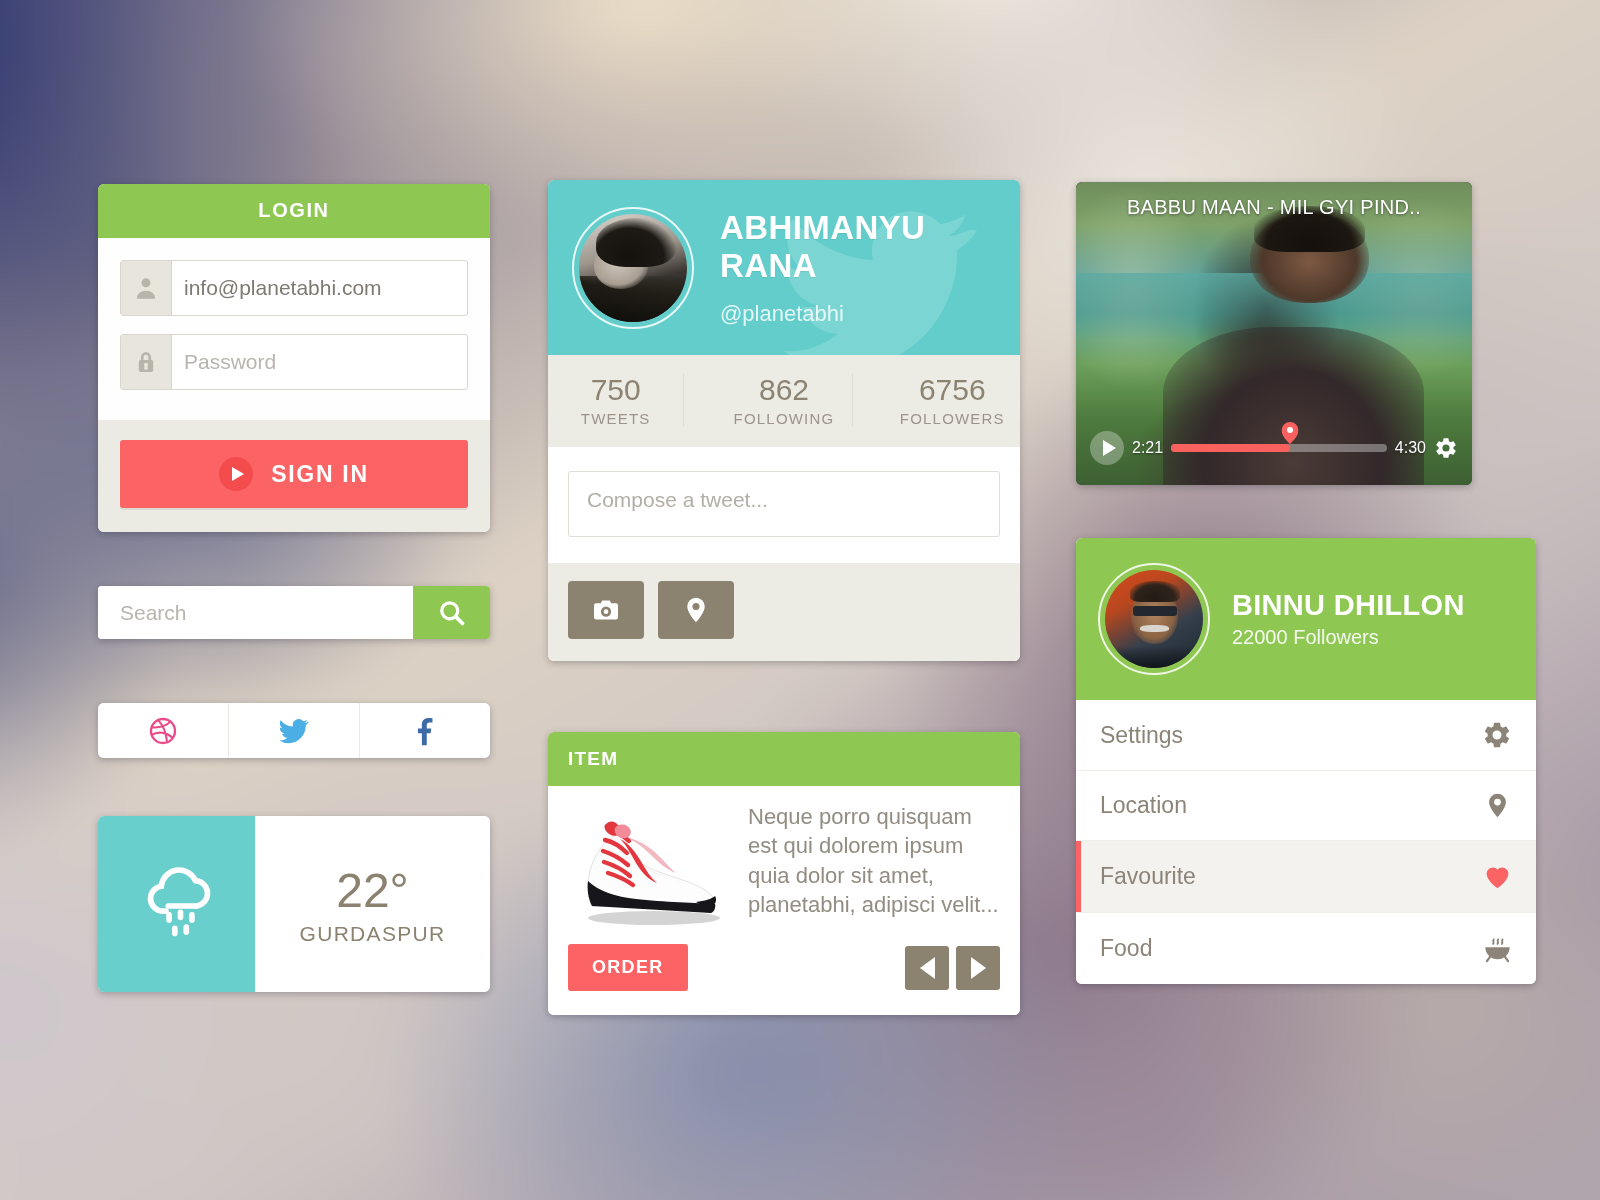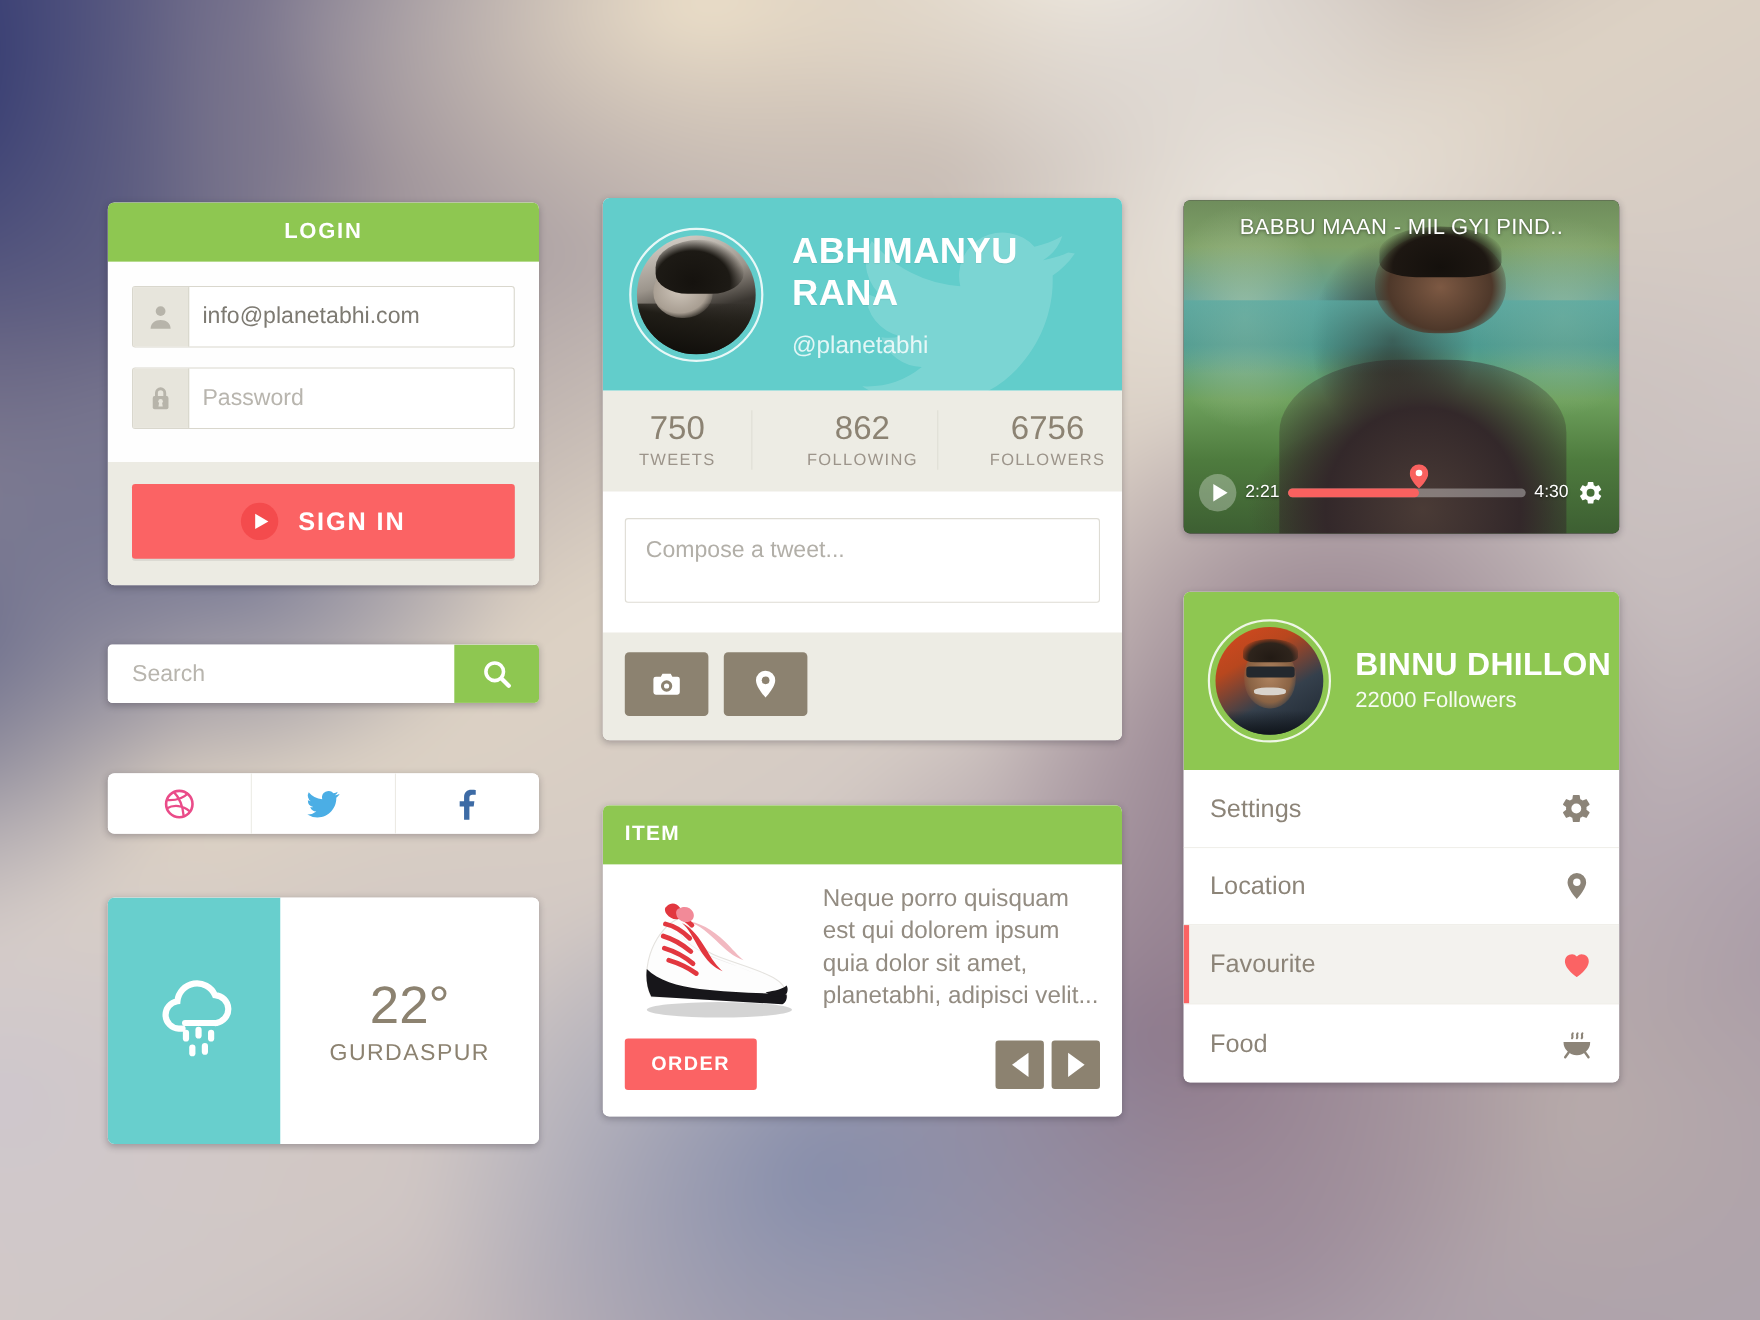--- a/index.html
+++ b/index.html
@@ -135,21 +135,21 @@
   }
   .social-btn {
     flex: 1; display: flex; align-items: center; justify-content: center;
     background: #fff; cursor: pointer;
     border-right: 1px solid #eceae4;
   }
   .social-btn:last-child { border-right: none; }
 
   
   #weather-card {
-    left: 98px; top: 816px; width: 392px; height: 224px;
+    left: 98px; top: 816px; width: 392px; height: 176px;
     display: flex;
   }
   .weather-icon-pane {
     width: 157px; background: #68cfcd;
     display: flex; align-items: center; justify-content: center;
   }
   .weather-info {
     flex: 1; background: #fff;
     display: flex; flex-direction: column;
     align-items: center; justify-content: center; gap: 4px;
@@ -210,21 +210,21 @@
   .tw-stat {
     flex: 1; text-align: center;
     border-right: 1px solid #dfded5;
   }
   .tw-stat:last-child { border-right: none; }
   .tw-stat-num { font-size: 30px; color: #8c8373; }
   .tw-stat-lbl { font-size: 15px; color: #9c948a; letter-spacing: 1.2px; margin-top: 3px; }
 
   .tw-compose-wrap { background: #fff; padding: 24px 20px 22px; }
   .tw-compose {
-    width: 100%; height: 77px;
+    width: 100%; height: 66px;
     border: 1px solid #dedcd4; border-radius: 3px;
     outline: none; resize: none;
     font-family: "Liberation Sans", sans-serif;
     font-size: 21px; color: #7d7a72;
     padding: 16px 18px;
     background: #fff;
   }
   .tw-compose::placeholder { color: #b2afa8; }
 
   .tw-actions {
@@ -343,21 +343,21 @@
     background: rgba(255,255,255,0.35); cursor: pointer;
   }
   .v-fill { position: absolute; left:0; top:0; height:100%; border-radius:4px; background:#f9615f; }
   .v-marker {
     position: absolute; top: -22px; width: 17px; height: 22px;
     transform: translateX(-50%);
   }
   .v-gear { flex: 0 0 auto; cursor: pointer; display: flex; }
 
   
-  #profile-card { left: 1076px; top: 538px; width: 396px; }
+  #profile-card { left: 1076px; top: 538px; width: 460px; }
   .pm-header {
     background: #8ec751; height: 162px;
     display: flex; align-items: center; padding-left: 22px;
   }
   .pm-avatar {
     width: 112px; height: 112px; border-radius: 50%;
     border: 2px solid rgba(255,255,255,0.85); padding: 5px; flex: 0 0 auto;
   }
   .pm-avatar-img {
     width: 100%; height: 100%; border-radius: 50%; position: relative; overflow: hidden;

